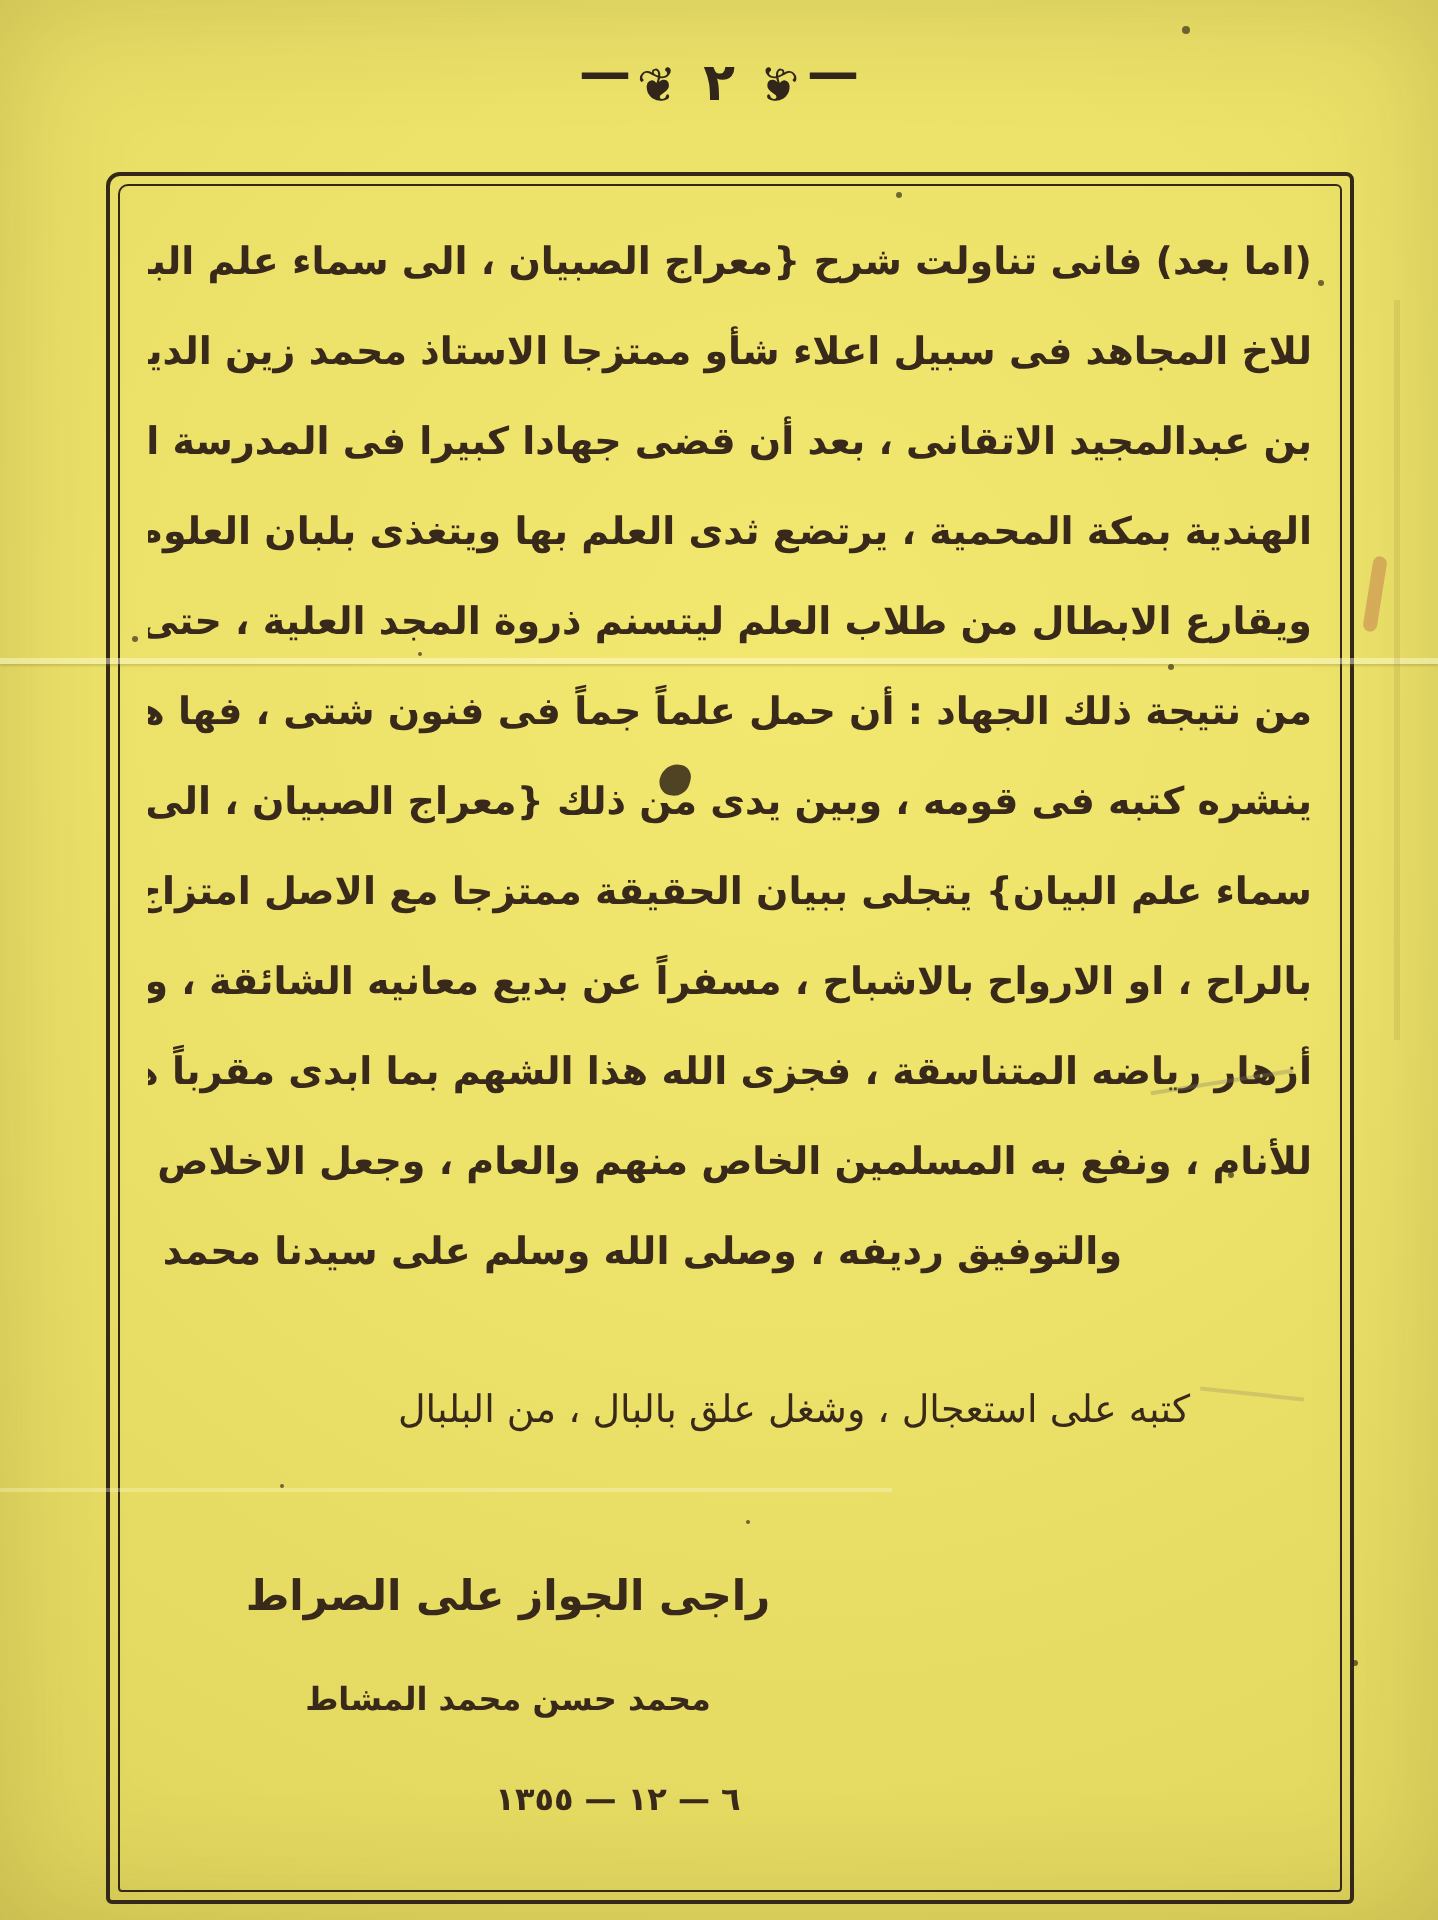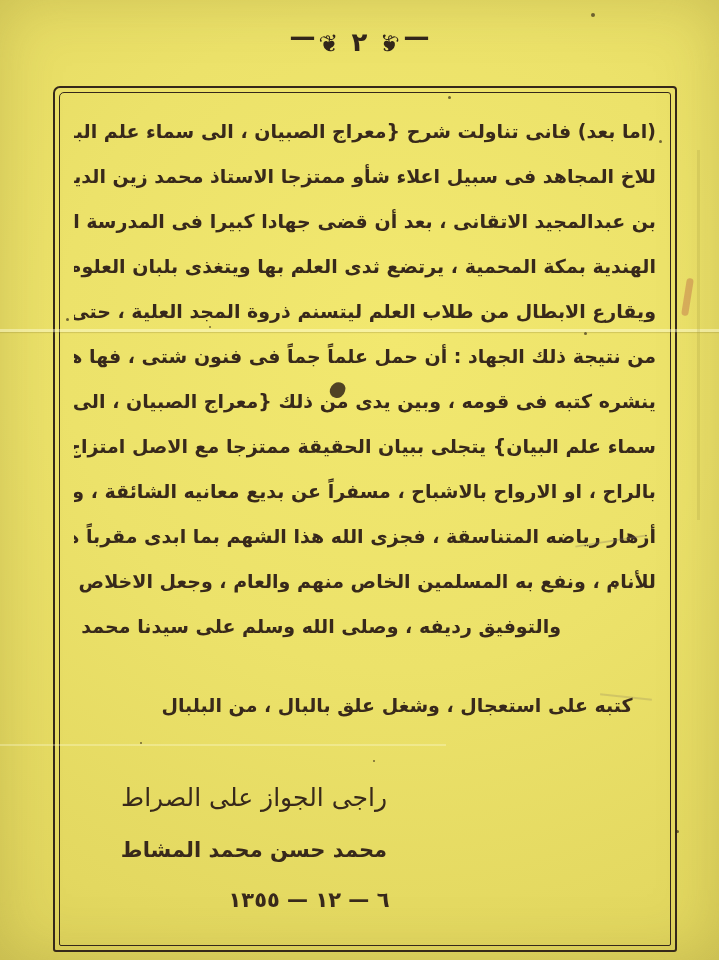--- a/index.html
+++ b/index.html
@@ -56,36 +56,36 @@
     white-space: nowrap;
   }
   .line.line-last {
     text-align: center; text-align-last: center;
     padding-right: 95px; padding-left: 45px;
   }
 
   .closing {
     margin-top: 34px;
     height: 45px; line-height: 45px;
-    font-size: 19px; font-weight: bold;
+    font-size: 19px; font-weight: normal;
     text-align: center;
     padding-left: 64px;
     white-space: nowrap; overflow: hidden;
   }
 
   .sig {
     width: 340px;
     margin-right: auto; margin-left: 10px;
     margin-top: 44px;
     text-align: center;
   }
-  .sig-line { font-size: 25px; font-weight: normal; line-height: 52px; white-space: nowrap; }
-  .sig-name { font-size: 21px; font-weight: bold; line-height: 52px; white-space: nowrap; text-align: center; }
+  .sig-line { font-size: 21px; font-weight: bold; line-height: 52px; white-space: nowrap; }
+  .sig-name { font-size: 16px; font-weight: bold; line-height: 52px; white-space: nowrap; text-align: center; }
   .sig-date {
-    font-size: 21px; font-weight: bold; line-height: 40px;
+    font-size: 16px; font-weight: bold; line-height: 40px;
     padding-left: 110px; margin-top: 4px;
     white-space: nowrap;
   }
 
   
   .crease-h1 {
     position: absolute; left: 0; right: 0; top: 329px; height: 3px;
     background: rgba(255,255,225,.45);
     box-shadow: 0 1px 1px rgba(120,108,40,.25);
   }

